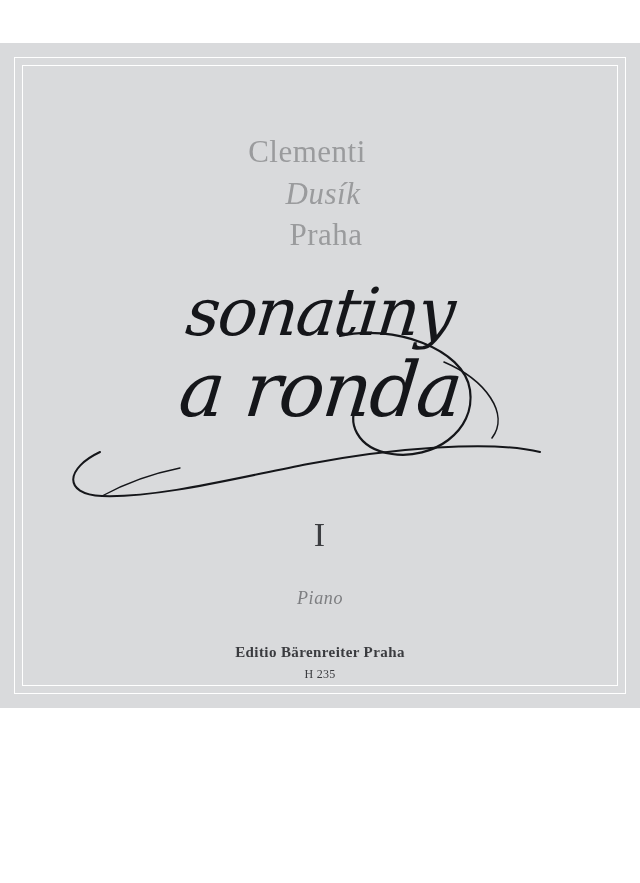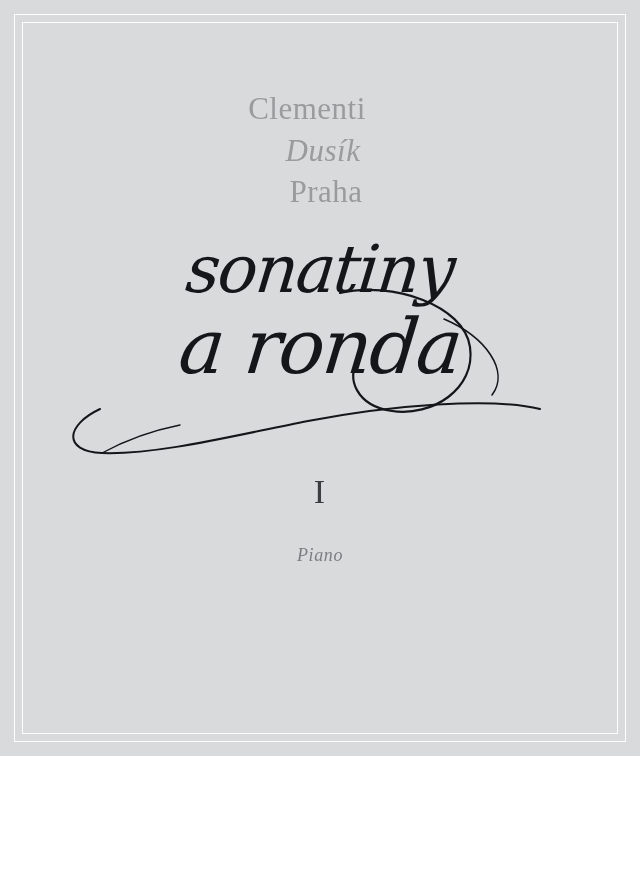--- a/index.html
+++ b/index.html
@@ -9,24 +9,25 @@
   }
   body {
     width: 640px;
     height: 883px;
     font-family: "Liberation Serif", serif;
   }
 
   .cover {
     position: relative;
     width: 640px;
-    height: 756px;
+    height: 665px;
     background: #d9dadc;
     box-sizing: border-box;
     overflow: hidden;
+    margin-top: 43px;
   }
 
   
   .frame-outer {
     position: absolute;
     left: 14px;
     top: 14px;
     right: 14px;
     bottom: 14px;
     border: 1px solid #ffffff;
@@ -181,14 +182,18 @@
 
     <div class="subtitles">
     </div>
 
     <div class="volume">I</div>
 
     <div class="instrument">Piano</div>
 
   </div>
 
+  <div class="publisher-block">
+    <div class="publisher">Editio Bärenreiter Praha</div>
+    <div class="plate-number">H 235</div>
+  </div>
 
 </div>
 
 </body></html>

